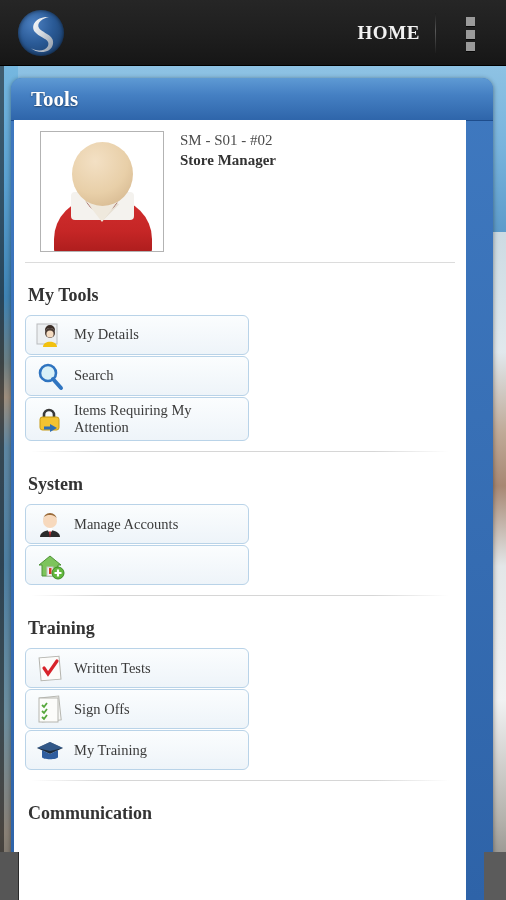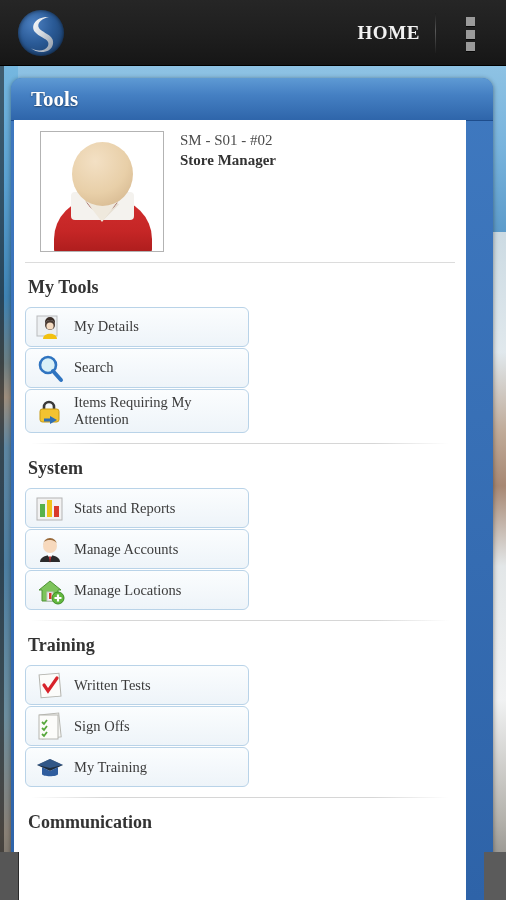--- a/index.html
+++ b/index.html
@@ -231,21 +231,21 @@
     font-size: 15px;
     margin-bottom: 3px;
   }
   .profile-meta .line2 {
     color: #333333;
     font-size: 15px;
     font-weight: bold;
   }
 
   
-  .section { margin: 0 11px; }
+  .section { margin: 8px 11px; }
   .section-title {
     font-size: 18px;
     font-weight: bold;
     color: #333333;
     padding: 14px 3px 9px 3px;
   }
   .section-sep {
     height: 1px;
     margin: 10px 6px 0 6px;
     background: linear-gradient(to right, rgba(210,210,210,0) 0%, #d6d6d6 18%, #d6d6d6 82%, rgba(210,210,210,0) 100%);
@@ -392,51 +392,39 @@
               </div>
             </div>
             <div class="section-sep"></div>
           </div>
           <div class="section">
             <div class="section-title">System</div>
             <div class="grid">
               <div class="tool-btn">
                 <span class="ic">
                   <svg width="30" height="30" viewBox="0 0 30 30" xmlns="http://www.w3.org/2000/svg">
-                    <rect x="2" y="5" width="25" height="22" fill="#f2f2f2" stroke="#b4b4b4"></rect>
-                    <rect x="5" y="11" width="5" height="13" fill="#58b24a"></rect>
-                    <rect x="12" y="7" width="5" height="17" fill="#f0c319"></rect>
-                    <rect x="19" y="13" width="5" height="11" fill="#d93b2b"></rect>
-                  </svg>
-                </span>
-                <span class="label">Stats and Reports</span>
-              </div>
-              <div class="tool-btn">
-                <span class="ic">
-                  <svg width="30" height="30" viewBox="0 0 30 30" xmlns="http://www.w3.org/2000/svg">
                     <path d="M5 28 C5 19 25 19 25 28 Z" fill="#2b2b2b"></path>
                     <path d="M12 20 l3 5 l3 -5 l-3 -2 Z" fill="#ffffff"></path>
                     <path d="M14 23 l1 6 l1 -6 l-1 -1 Z" fill="#c2242a"></path>
                     <circle cx="15" cy="12" r="7" fill="#f7d9bd"></circle>
                     <path d="M8 11 a7 7 0 0 1 14 0 c0 -6 -14 -7 -14 0 Z" fill="#9a6b3a"></path>
                   </svg>
                 </span>
                 <span class="label">Manage Accounts</span>
               </div>
               <div class="tool-btn">
                 <span class="ic">
                   <svg width="30" height="30" viewBox="0 0 30 30" xmlns="http://www.w3.org/2000/svg">
                     <path d="M4 15 L15 6 L26 15 L23 15 L23 26 L7 26 L7 15 Z" fill="#7dc45c" stroke="#4f9336"></path>
                     <rect x="12" y="17" width="6" height="9" fill="#f4f4f4" stroke="#c4c4c4"></rect>
                     <rect x="14" y="18" width="2.5" height="6" fill="#d43b2d"></rect>
                     <circle cx="23" cy="23" r="6" fill="#62b83e" stroke="#3f8c27"></circle>
                     <path d="M23 19.5 v7 M19.5 23 h7" stroke="#ffffff" stroke-width="2.2"></path>
                   </svg>
                 </span>
-                <span class="label">Manage Locations</span>
               </div>
             </div>
             <div class="section-sep"></div>
           </div>
           <div class="section">
             <div class="section-title">Training</div>
             <div class="grid">
               <div class="tool-btn">
                 <span class="ic">
                   <svg width="30" height="30" viewBox="0 0 30 30" xmlns="http://www.w3.org/2000/svg">

